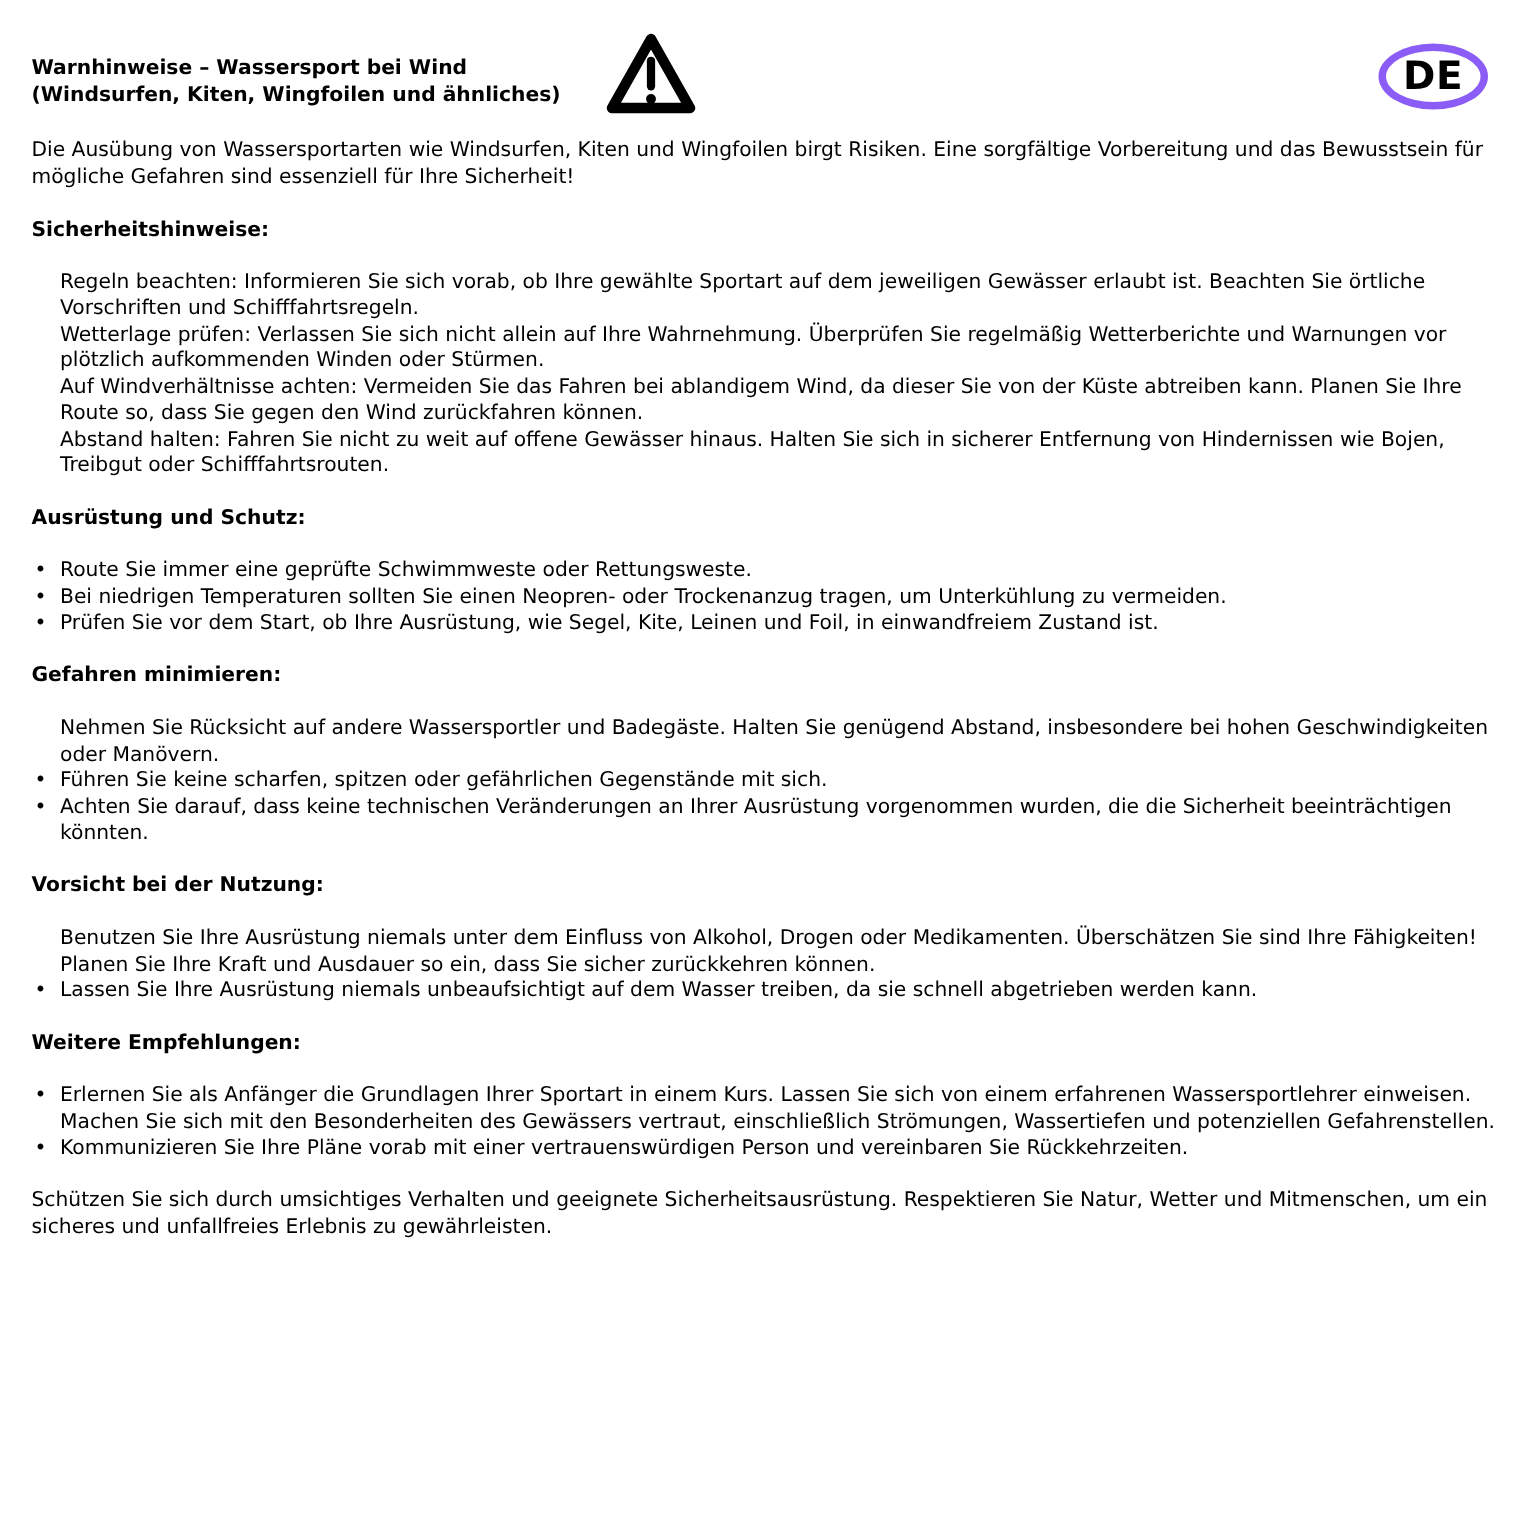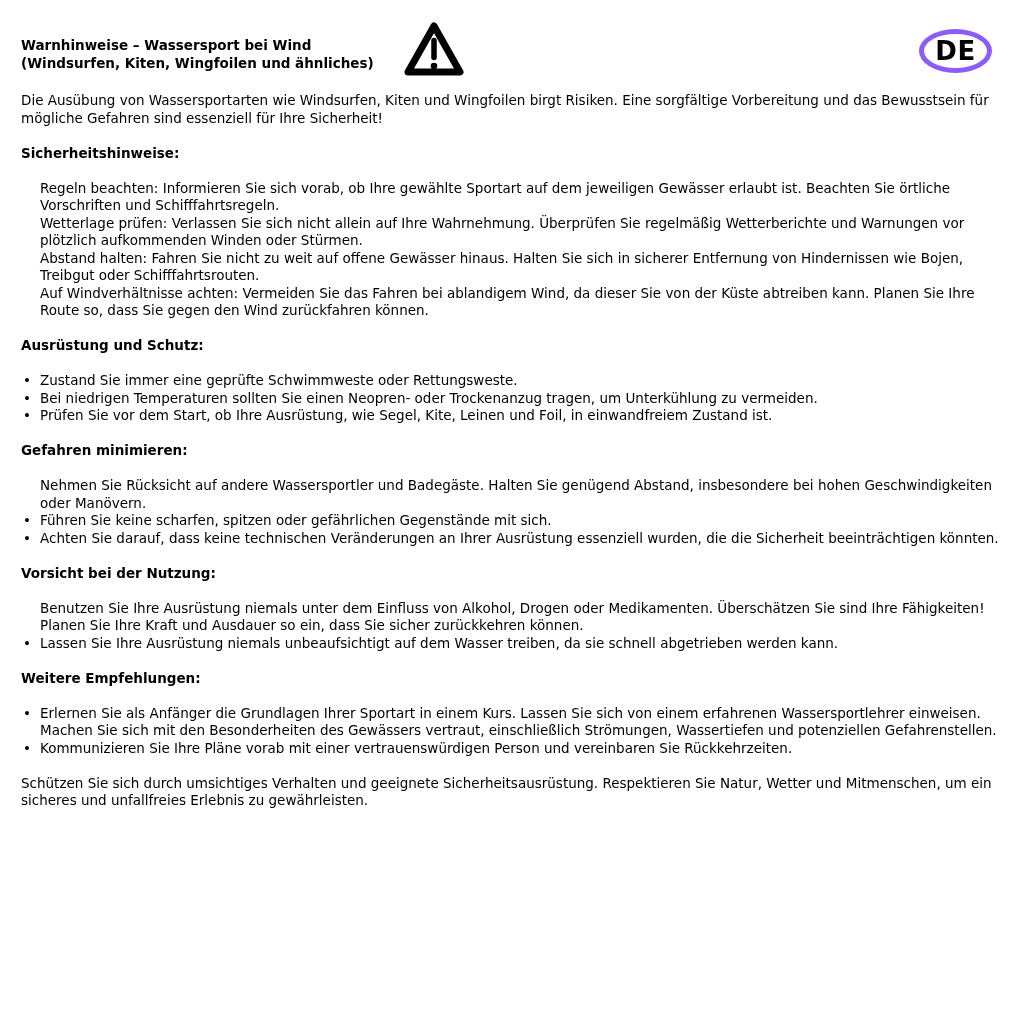--- a/index.html
+++ b/index.html
@@ -101,34 +101,34 @@
           <div class="item">
             <span class="item-bullet"></span>
             <span class="item-text">Regeln beachten: Informieren Sie sich vorab, ob Ihre gewählte Sportart auf dem jeweiligen Gewässer erlaubt ist. Beachten Sie örtliche Vorschriften und Schifffahrtsregeln.</span>
           </div>
           <div class="item">
             <span class="item-bullet"></span>
             <span class="item-text">Wetterlage prüfen: Verlassen Sie sich nicht allein auf Ihre Wahrnehmung. Überprüfen Sie regelmäßig Wetterberichte und Warnungen vor plötzlich aufkommenden Winden oder Stürmen.</span>
           </div>
           <div class="item">
             <span class="item-bullet"></span>
-            <span class="item-text">Abstand halten: Fahren Sie nicht zu weit auf offene Gewässer hinaus. Halten Sie sich in sicherer Entfernung von Hindernissen wie Bojen, Treibgut oder Schifffahrtsrouten.</span>
+            <span class="item-text">Auf Windverhältnisse achten: Vermeiden Sie das Fahren bei ablandigem Wind, da dieser Sie von der Küste abtreiben kann. Planen Sie Ihre Route so, dass Sie gegen den Wind zurückfahren können.</span>
           </div>
           <div class="item">
             <span class="item-bullet"></span>
-            <span class="item-text">Auf Windverhältnisse achten: Vermeiden Sie das Fahren bei ablandigem Wind, da dieser Sie von der Küste abtreiben kann. Planen Sie Ihre Route so, dass Sie gegen den Wind zurückfahren können.</span>
+            <span class="item-text">Abstand halten: Fahren Sie nicht zu weit auf offene Gewässer hinaus. Halten Sie sich in sicherer Entfernung von Hindernissen wie Bojen, Treibgut oder Schifffahrtsrouten.</span>
           </div>
         </div>
       </section>
       <section class="sec">
         <h2 class="sec-heading">Ausrüstung und Schutz:</h2>
         <div class="sec-items">
           <div class="item">
             <span class="item-bullet">•</span>
-            <span class="item-text">Zustand Sie immer eine geprüfte Schwimmweste oder Rettungsweste.</span>
+            <span class="item-text">Route Sie immer eine geprüfte Schwimmweste oder Rettungsweste.</span>
           </div>
           <div class="item">
             <span class="item-bullet">•</span>
             <span class="item-text">Bei niedrigen Temperaturen sollten Sie einen Neopren- oder Trockenanzug tragen, um Unterkühlung zu vermeiden.</span>
           </div>
           <div class="item">
             <span class="item-bullet">•</span>
             <span class="item-text">Prüfen Sie vor dem Start, ob Ihre Ausrüstung, wie Segel, Kite, Leinen und Foil, in einwandfreiem Zustand ist.</span>
           </div>
         </div>
@@ -139,21 +139,21 @@
           <div class="item">
             <span class="item-bullet"></span>
             <span class="item-text">Nehmen Sie Rücksicht auf andere Wassersportler und Badegäste. Halten Sie genügend Abstand, insbesondere bei hohen Geschwindigkeiten oder Manövern.</span>
           </div>
           <div class="item">
             <span class="item-bullet">•</span>
             <span class="item-text">Führen Sie keine scharfen, spitzen oder gefährlichen Gegenstände mit sich.</span>
           </div>
           <div class="item">
             <span class="item-bullet">•</span>
-            <span class="item-text">Achten Sie darauf, dass keine technischen Veränderungen an Ihrer Ausrüstung essenziell wurden, die die Sicherheit beeinträchtigen könnten.</span>
+            <span class="item-text">Achten Sie darauf, dass keine technischen Veränderungen an Ihrer Ausrüstung vorgenommen wurden, die die Sicherheit beeinträchtigen könnten.</span>
           </div>
         </div>
       </section>
       <section class="sec">
         <h2 class="sec-heading">Vorsicht bei der Nutzung:</h2>
         <div class="sec-items">
           <div class="item">
             <span class="item-bullet"></span>
             <span class="item-text">Benutzen Sie Ihre Ausrüstung niemals unter dem Einfluss von Alkohol, Drogen oder Medikamenten. Überschätzen Sie sind Ihre Fähigkeiten! Planen Sie Ihre Kraft und Ausdauer so ein, dass Sie sicher zurückkehren können.</span>
           </div>

